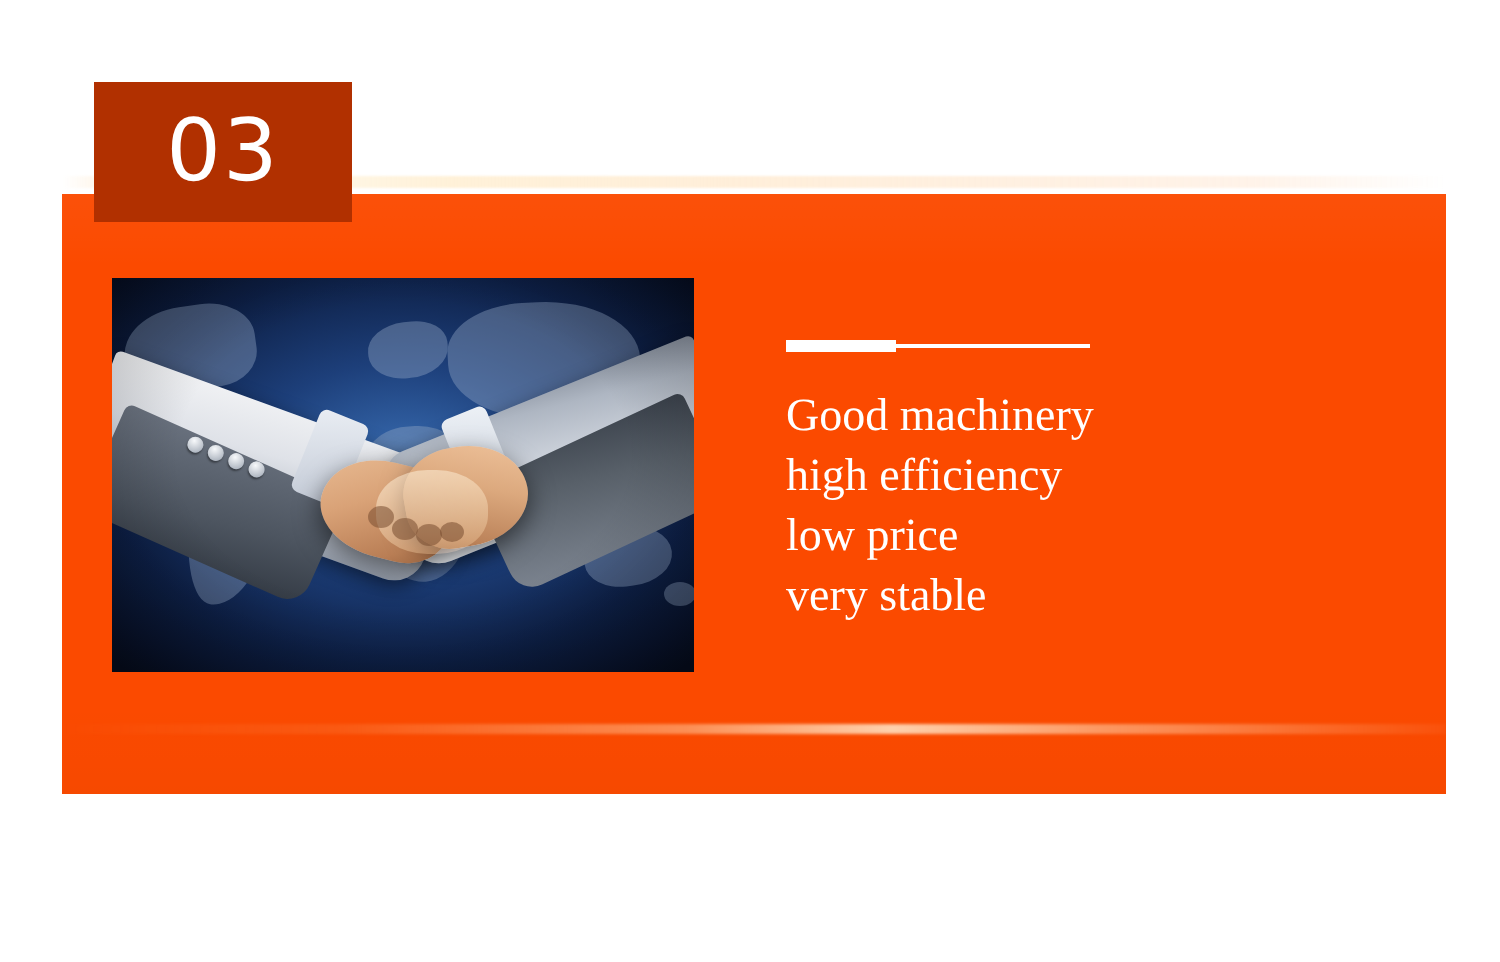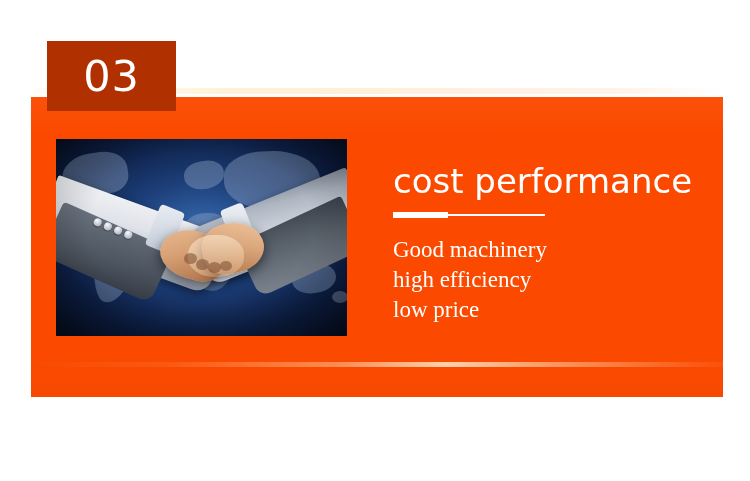--- a/index.html
+++ b/index.html
@@ -327,27 +327,27 @@
     <div class="grip"></div>
     <div class="knuckle k1"></div>
     <div class="knuckle k2"></div>
     <div class="knuckle k3"></div>
     <div class="knuckle k4"></div>
 
     <div class="photo-vig"></div>
   </div>
 
   <div class="textblock">
-    <div class="title">cost performance</div>
 
     <div class="divider">
       <span class="divider-thick"></span>
       <span class="divider-thin"></span>
     </div>
 
     <div class="body-lines">
       <div class="body-line">Good machinery</div>
       <div class="body-line">high efficiency</div>
       <div class="body-line">low price</div>
+      <div class="body-line">very stable</div>
     </div>
   </div>
 
 </div>
 
 </body></html>

